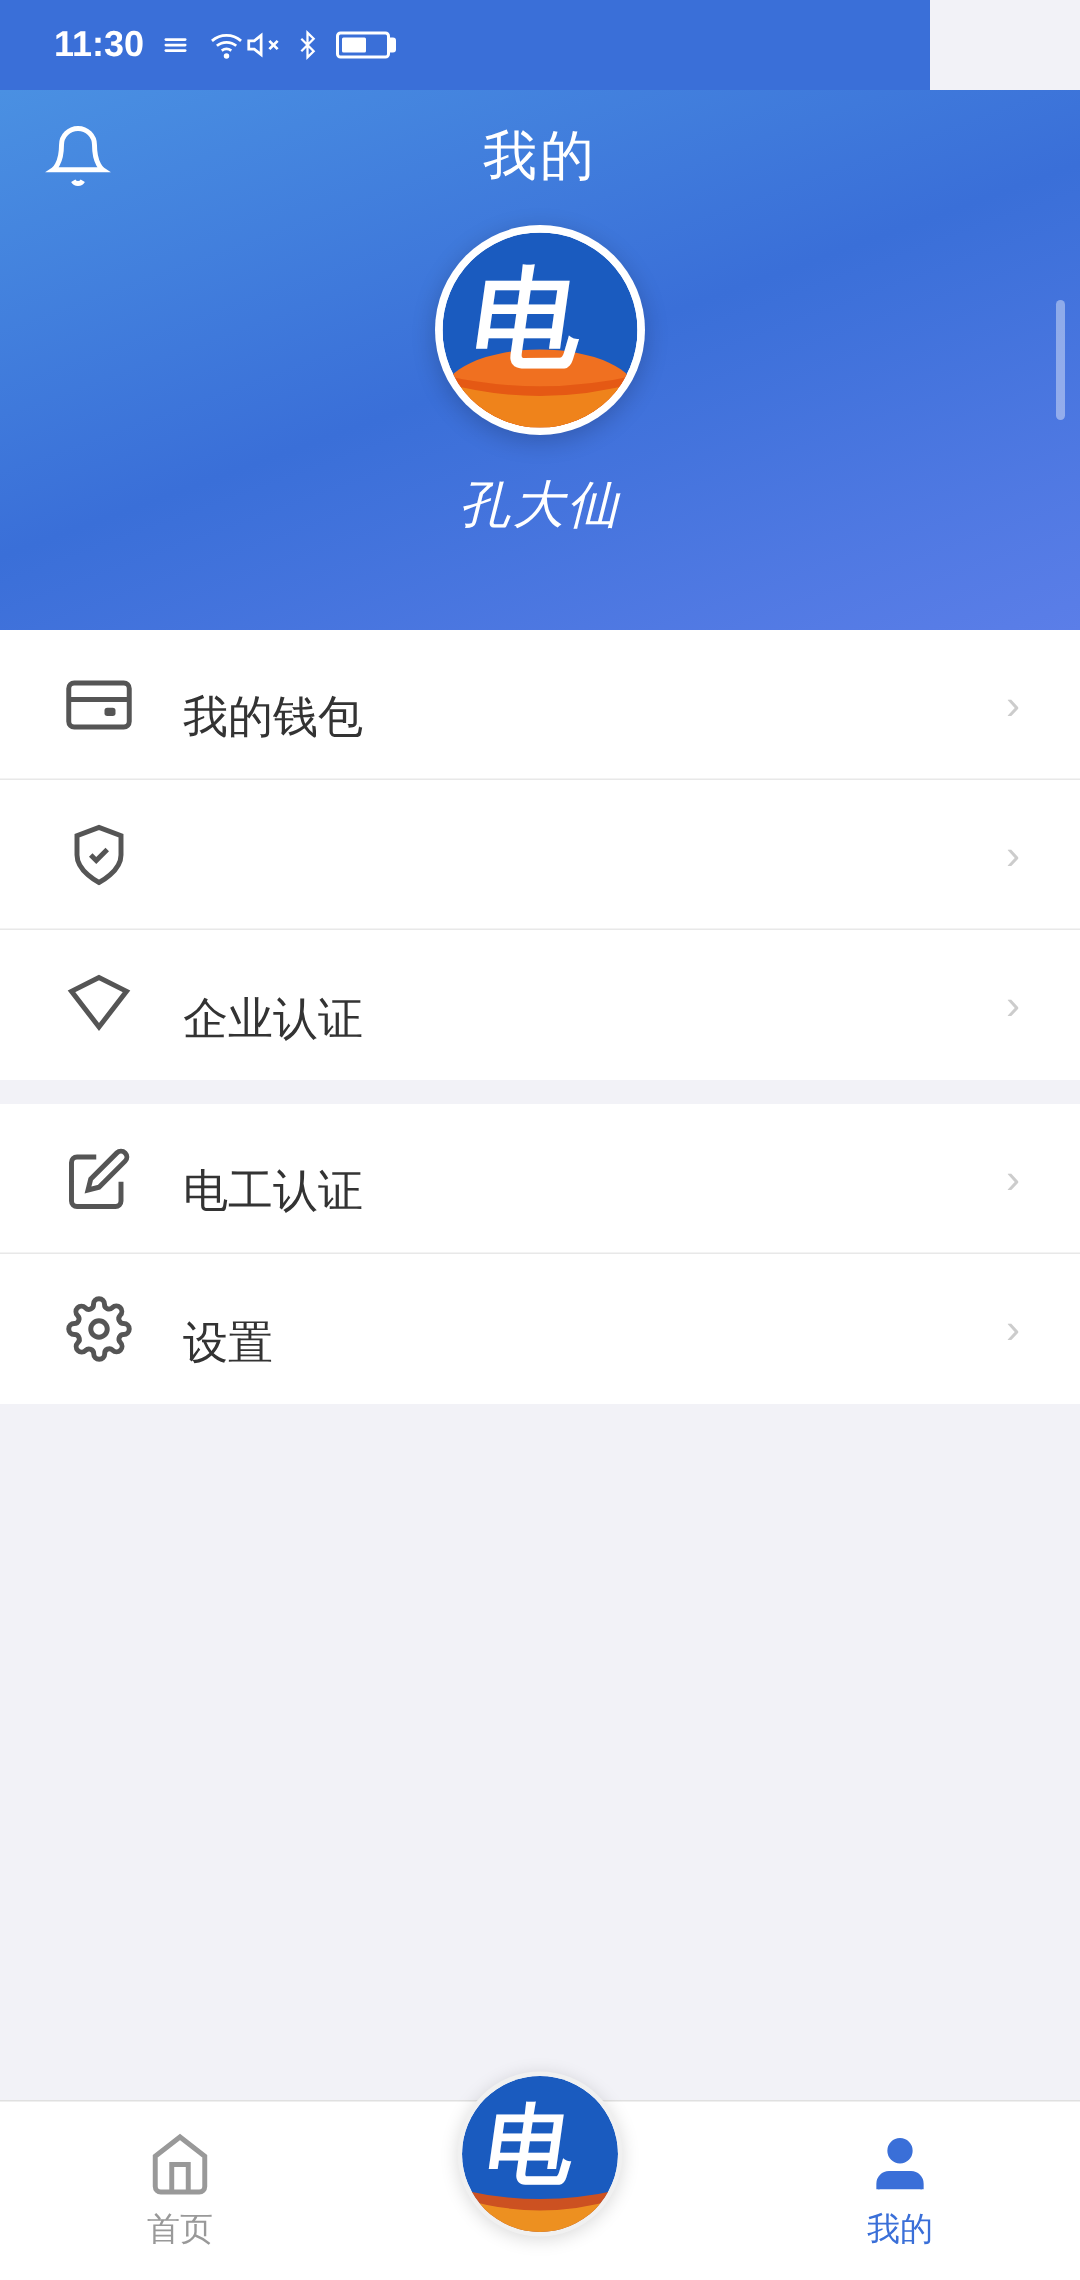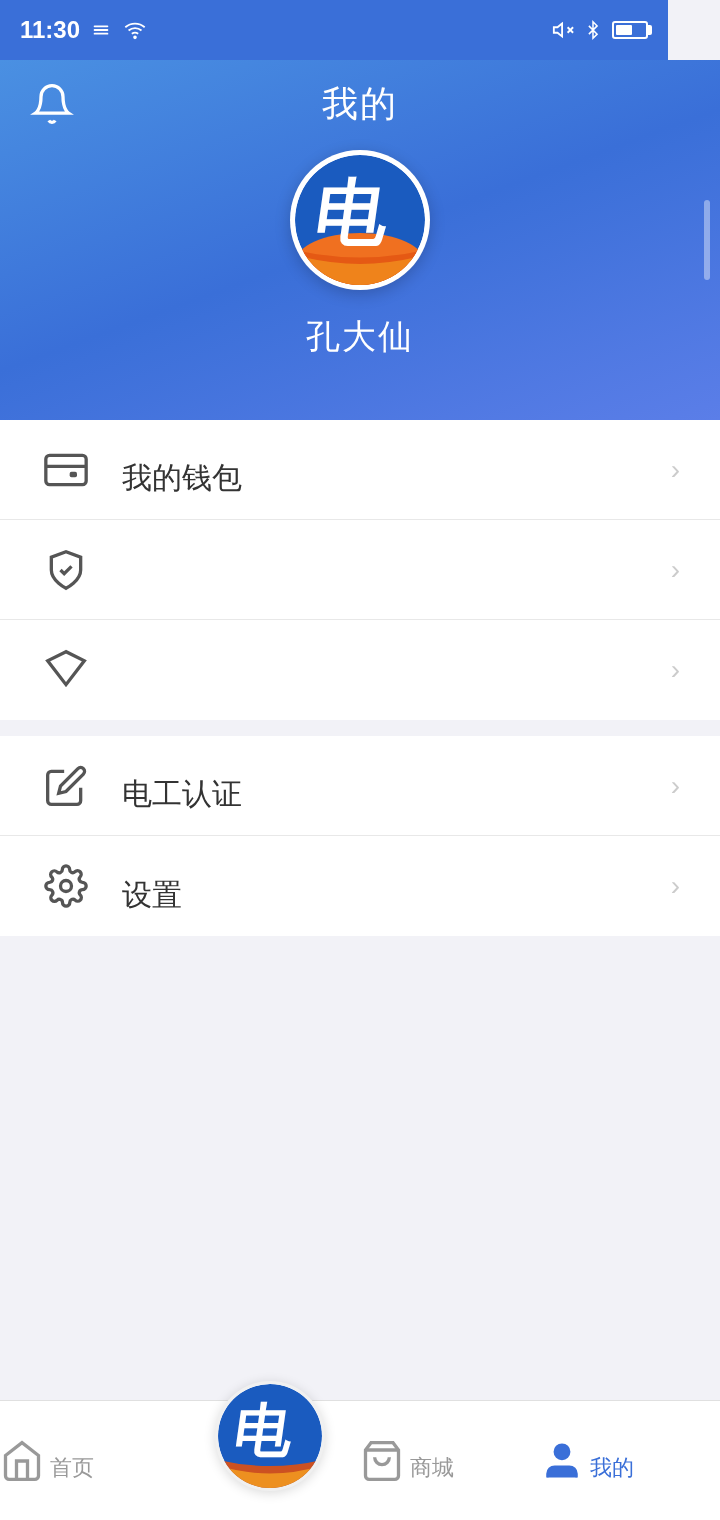--- a/index.html
+++ b/index.html
@@ -8,27 +8,27 @@
       width: 720px;
       height: 1520px;
       font-family: -apple-system, 'PingFang SC', 'Microsoft YaHei', sans-serif;
       background: #f2f2f7;
       overflow: hidden;
       position: relative;
     }
 
     
     .status-bar {
-      width: 668px;
+      width: 620px;
       height: 60px;
       background: #3a6fd8;
       display: flex;
       align-items: center;
-      justify-content: space-between;
-      padding: 0 20px;
+      justify-content: flex-start;
+      padding: 0 36px;
       color: white;
       font-size: 24px;
       font-weight: 600;
     }
     .status-left {
       display: flex;
       align-items: center;
       gap: 10px;
     }
     .status-right {
@@ -120,20 +120,21 @@
       overflow: hidden;
       position: relative;
     }
 
     .user-name {
       margin-top: 24px;
       color: white;
       font-size: 34px;
       font-weight: 400;
       letter-spacing: 2px;
+      font-style: italic;
     }
 
     
     .menu-section {
       background: white;
       margin-top: 0;
     }
     .menu-item {
       display: flex;
       align-items: center;
@@ -192,22 +193,22 @@
       width: 720px;
       height: 120px;
       background: white;
       border-top: 1px solid #e0e0e0;
       display: flex;
       align-items: center;
       justify-content: space-around;
     }
     .nav-item {
       display: flex;
-      flex-direction: row;
-      align-items: flex-end;
+      flex-direction: column;
+      align-items: center;
       gap: 6px;
       cursor: pointer;
       flex: 1;
     }
     .nav-item.active .nav-label {
       color: #3a6fd8;
     }
     .nav-item svg {
       width: 44px;
       height: 44px;
@@ -340,20 +341,21 @@
       </div>
       <span class="menu-arrow">›</span>
     </div>
 
     <div class="menu-item">
       <div class="menu-icon">
         <svg viewBox="0 0 24 24" fill="none" stroke="#555" stroke-width="1.8">
           <path d="M12 2L2 7l10 13L22 7z"></path>
         </svg>
       </div>
+      <span class="menu-label">企业认证</span>
       <span class="menu-arrow">›</span>
     </div>
   </div>
 
   <div class="section-divider"></div>
 
   <div class="menu-section">
 
     <div class="menu-item">
       <div class="menu-icon">
@@ -397,28 +399,20 @@
     <div class="nav-center-logo">
       <svg width="104" height="104" viewBox="0 0 130 130">
         <rect x="0" y="0" width="130" height="130" rx="65" fill="#1a5bbf"></rect>
         <path d="M0 95 Q65 110 130 95 L130 130 Q65 140 0 130 Z" fill="#e05010" opacity="0.9"></path>
         <path d="M0 102 Q65 122 130 102 L130 130 Q65 148 0 130 Z" fill="#f5a020" opacity="0.8"></path>
         <text x="65" y="82" text-anchor="middle" font-size="72" font-weight="900" fill="white" font-family="Arial Black, sans-serif" transform="skewX(-8)">电</text>
       </svg>
     </div>
   </div>
 
-  <div class="nav-item">
-    <svg viewBox="0 0 24 24" fill="none" stroke="#999" stroke-width="1.8">
-      <path d="M6 2L3 6v14a2 2 0 0 0 2 2h14a2 2 0 0 0 2-2V6l-3-4z"></path>
-      <line x1="3" y1="6" x2="21" y2="6"></line>
-      <path d="M16 10a4 4 0 0 1-8 0"></path>
-    </svg>
-    <span class="nav-label">商城</span>
-  </div>
 
   <div class="nav-item active">
     <svg viewBox="0 0 24 24" fill="#3a6fd8" stroke="#3a6fd8" stroke-width="1.2">
       <path d="M20 21v-2a4 4 0 0 0-4-4H8a4 4 0 0 0-4 4v2"></path>
       <circle cx="12" cy="7" r="4"></circle>
     </svg>
     <span class="nav-label">我的</span>
   </div>
 
 </div>

